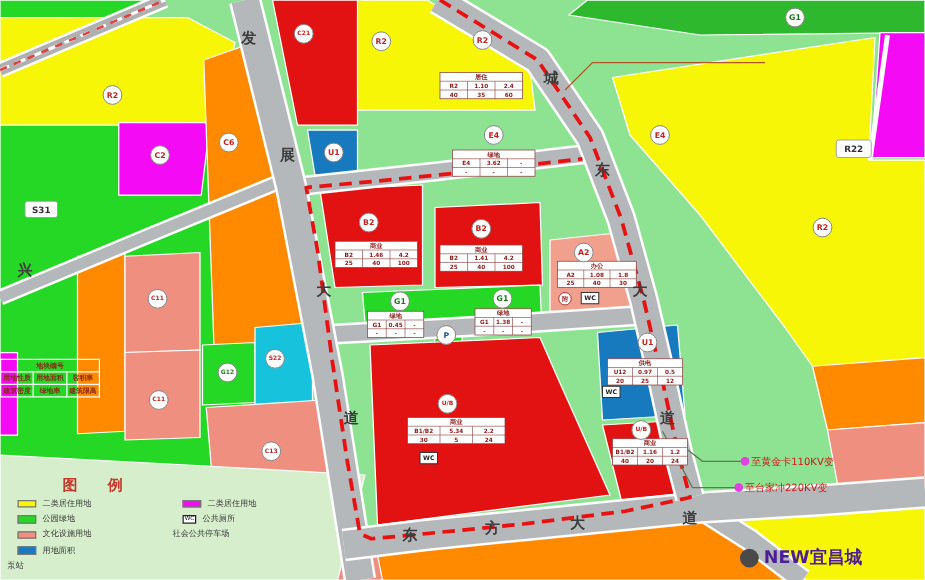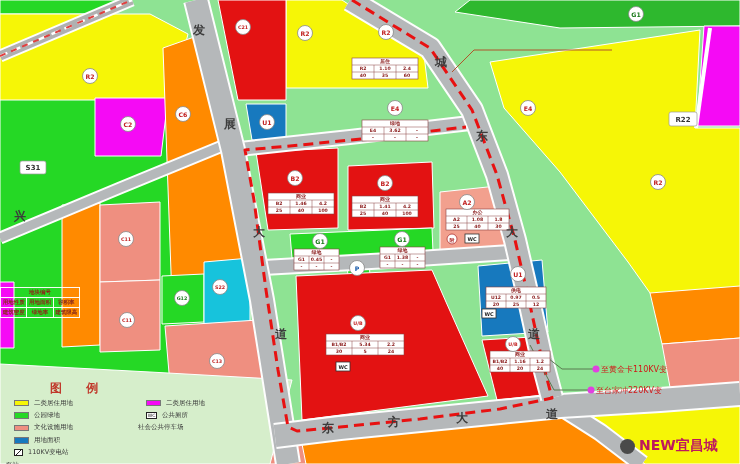--- a/index.html
+++ b/index.html
@@ -6,22 +6,22 @@
   *{box-sizing:border-box;font-family:"DejaVu Sans","Liberation Sans",sans-serif;}
   #stage{position:relative;width:740px;height:464px;overflow:hidden;background:#8ee393;}
   #map-svg{position:absolute;left:0;top:0;}
   svg text{font-family:"DejaVu Sans","Liberation Sans",sans-serif;}
 
   .scope-note{position:absolute;left:472px;top:34px;font-size:13px;font-weight:bold;
     color:#d21616;letter-spacing:.5px;white-space:nowrap;}
   .sub-note{position:absolute;font-size:8px;font-weight:normal;color:#d21616;white-space:nowrap;}
   .sub1{left:601px;top:364px;} .sub2{left:596px;top:385px;}
 
-  .watermark{position:absolute;left:620px;top:437px;display:flex;align-items:center;gap:4px;
-    color:#be185d;font-size:14px;font-weight:bold;white-space:nowrap;}
+  .watermark{position:absolute;left:592px;top:437px;display:flex;align-items:center;gap:4px;
+    color:#4c1d95;font-size:14px;font-weight:bold;white-space:nowrap;}
   .wm-icon{width:15px;height:15px;border-radius:50%;background:#4a4a4a;flex:none;}
 
   .legend{position:absolute;left:6px;top:378px;width:265px;}
   .legend-title{color:#c0392b;font-size:12px;font-weight:bold;letter-spacing:10px;margin:2px 0 0 44px;}
   .legend-cols{display:flex;}
   .lcol{width:132px;}
   .lrow{display:flex;align-items:center;height:12.4px;}
   .ltxt{font-size:6.5px;color:#3a3a3a;white-space:nowrap;}
   .sw{width:15px;height:6.5px;display:inline-flex;align-items:center;justify-content:center;
     margin:0 5px 0 8px;border:0.5px solid #777;flex:none;}
@@ -389,24 +389,20 @@
           </div>
           <div class="lrow">
             <span class="sw" style="background: rgb(239, 143, 128);"></span>
             <span class="ltxt">文化设施用地</span>
           </div>
           <div class="lrow">
             <span class="sw" style="background: rgb(23, 121, 190);"></span>
             <span class="ltxt">用地面积</span>
           </div>
           <div class="lrow">
-            <span class="sw icon-substation"></span>
-            <span class="ltxt">110KV变电站</span>
-          </div>
-          <div class="lrow">
             <span class="ltxt">泵站</span>
           </div>
         </div>
       <div class="lcol" id="legend-right">
           <div class="lrow">
             <span class="sw" style="background: rgb(245, 10, 245);"></span>
             <span class="ltxt">二类居住用地</span>
           </div>
           <div class="lrow">
             <span class="sw icon-wc">WC</span>

